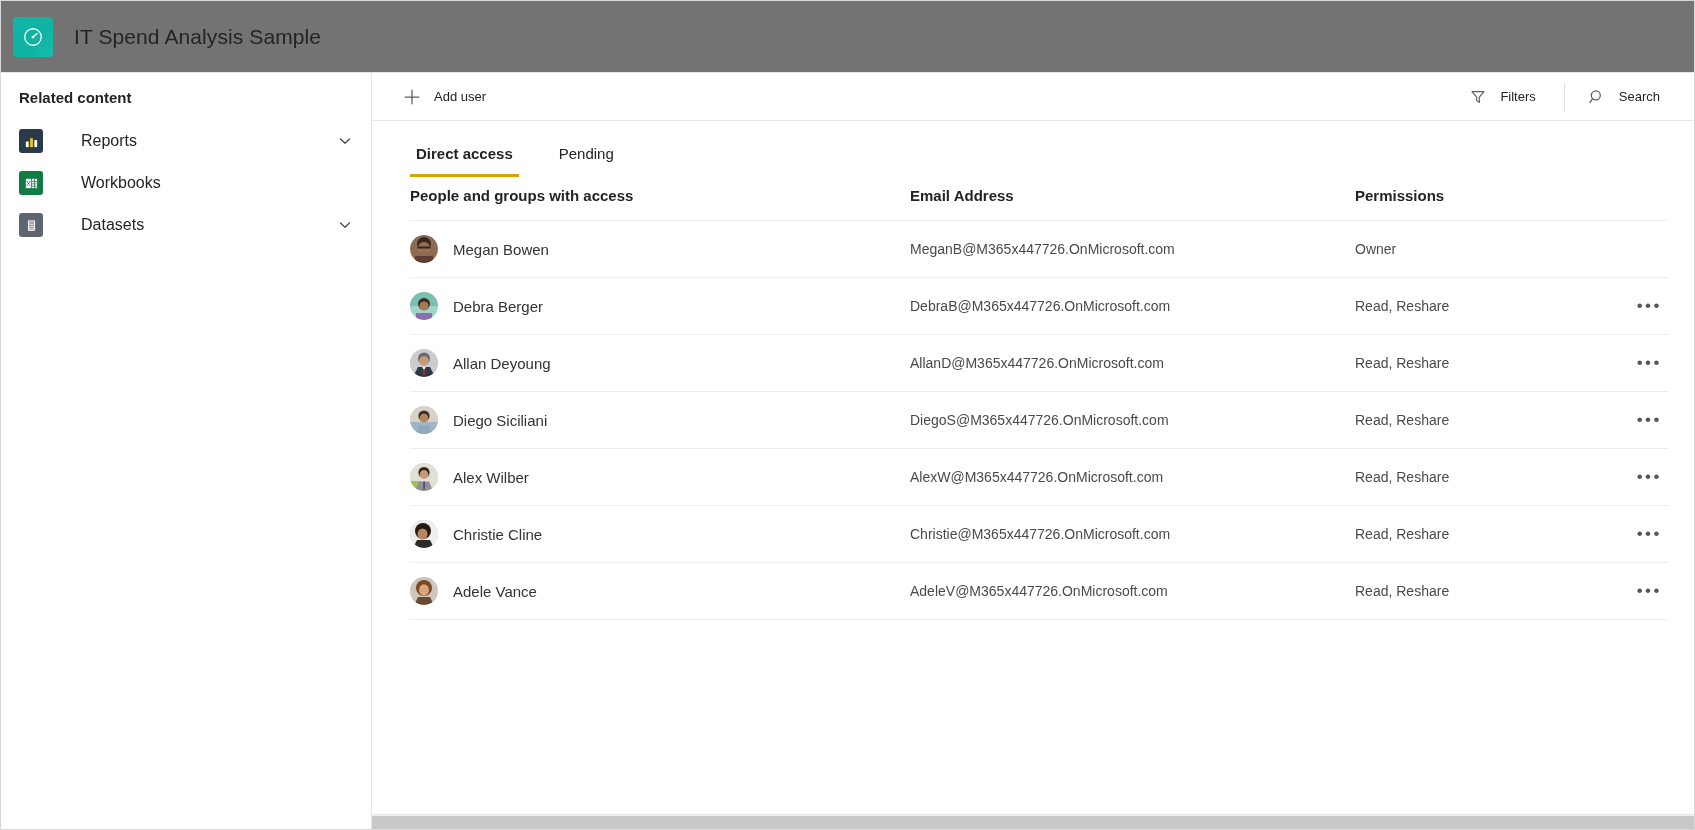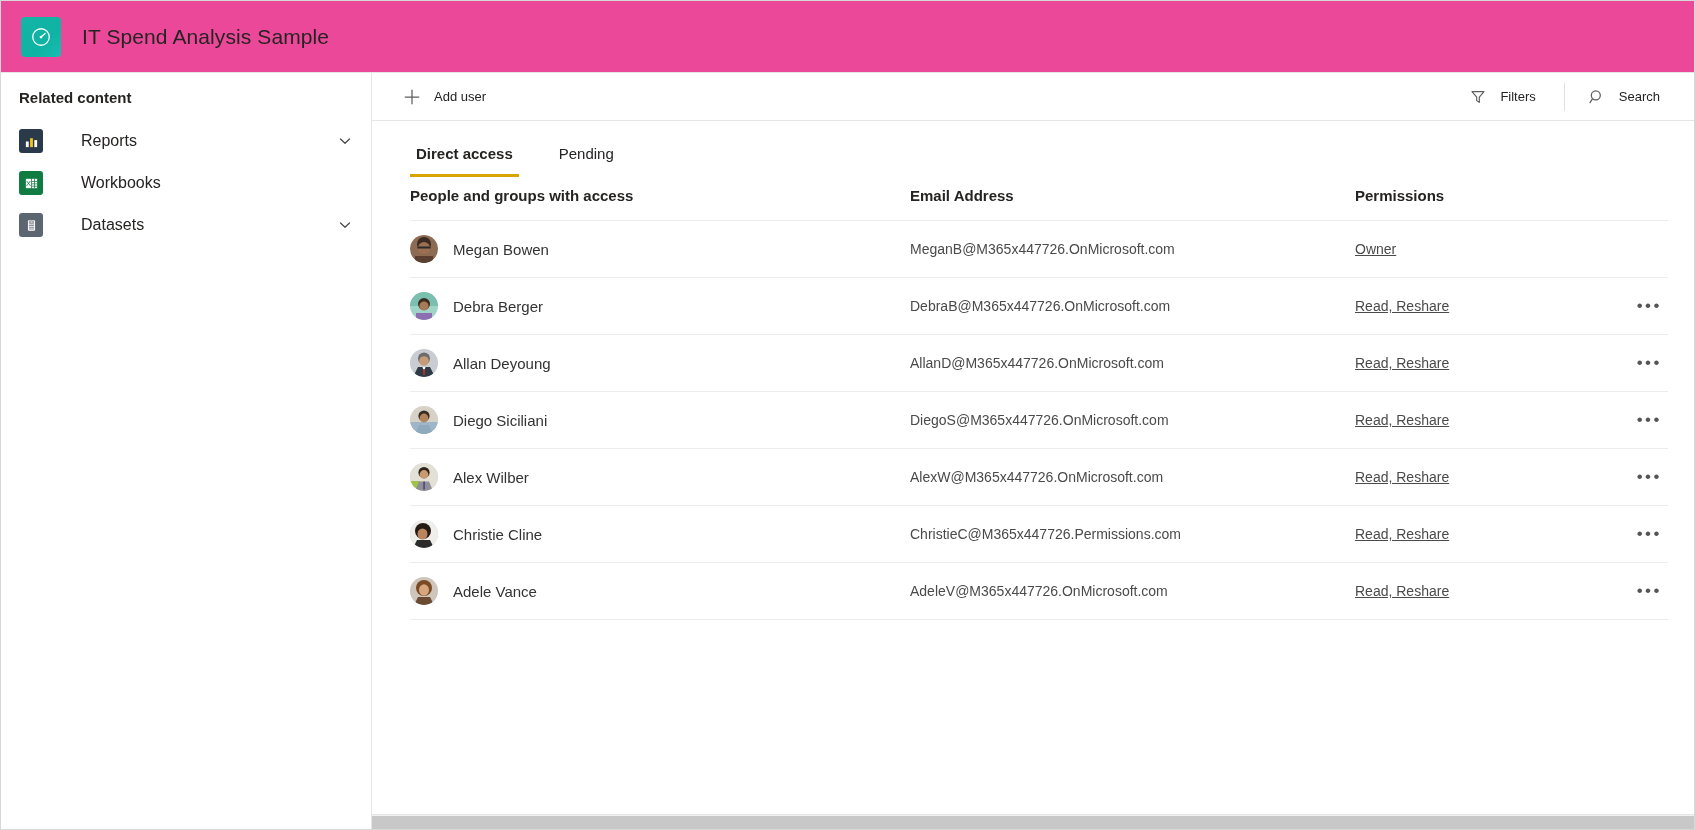--- a/index.html
+++ b/index.html
@@ -14,23 +14,23 @@
     width: 1695px; height: 830px;
     background: #ffffff;
     border: 1px solid #d8d8d8;
     display: flex; flex-direction: column;
   }
 
   
   .header {
     height: 72px; flex: 0 0 72px;
     display: flex; align-items: center;
-    padding-left: 20px;
+    padding-left: 12px;
     border-bottom: 1px solid #e6e6e6;
-    background: #ec4899;
+    background: #737373;
   }
   .app-icon {
     width: 40px; height: 40px; border-radius: 4px;
     background: linear-gradient(135deg,#13b5a6 0%, #0fb3a3 60%, #18bdb0 100%);
     display: flex; align-items: center; justify-content: center;
     flex: 0 0 40px;
   }
   .app-icon svg { display: block; }
   .app-title {
     margin-left: 21px;
@@ -180,21 +180,21 @@
     position: relative;
     background: #d8d8d8;
   }
   .avatar svg { display:block; width:28px; height:28px; }
   .person-name {
     margin-left: 15px;
     font-size: 15px; color: #333333;
     white-space: nowrap;
   }
   .email-cell { font-size: 14px; color: #6b6b6b; white-space: nowrap; margin-left: 15px; }
-  .perm-cell  { font-size: 14px; color: #555555; white-space: nowrap; text-decoration: underline; }
+  .perm-cell  { font-size: 14px; color: #555555; white-space: nowrap; }
   .menu-cell  { text-align: right; }
   .ellipsis {
     display: inline-block;
     color: #555555; font-size: 17px;
     letter-spacing: 2.5px;
     cursor: pointer;
     padding: 4px 6px;
     user-select: none;
   }
   .ellipsis.invisible { visibility: hidden; }
@@ -512,21 +512,21 @@
                           <rect width="28" height="28" fill="#efeeea"></rect>
                           <circle cx="13" cy="11" r="8" fill="#241a14"></circle>
                           <ellipse cx="12.5" cy="14" rx="5" ry="5.6" fill="#b9845e"></ellipse>
                           <path d="M3 28 L7 20 H20 L24 28 Z" fill="#2b2b2b"></path>
                         </g>
                         </svg>
                     </span>
                     <span class="person-name">Christie Cline</span>
                   </div>
                 </td>
-                <td class="email-cell">ChristieC@M365x447726.Permissions.com</td>
+                <td class="email-cell">Christie@M365x447726.OnMicrosoft.com</td>
                 <td class="perm-cell">Read, Reshare</td>
                 <td class="menu-cell">
                   <span class="ellipsis">•••</span>
                 </td>
               </tr>
 
               <tr>
                 <td>
                   <div class="person">
                     <span class="avatar">

